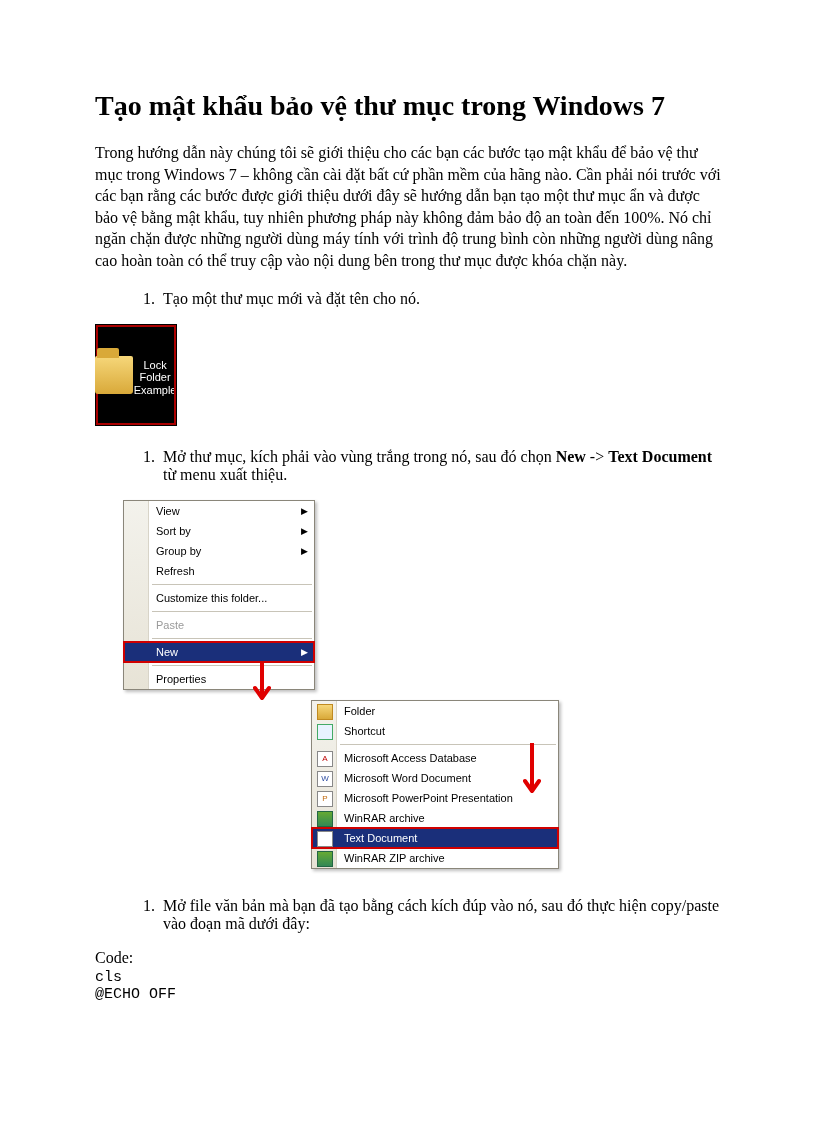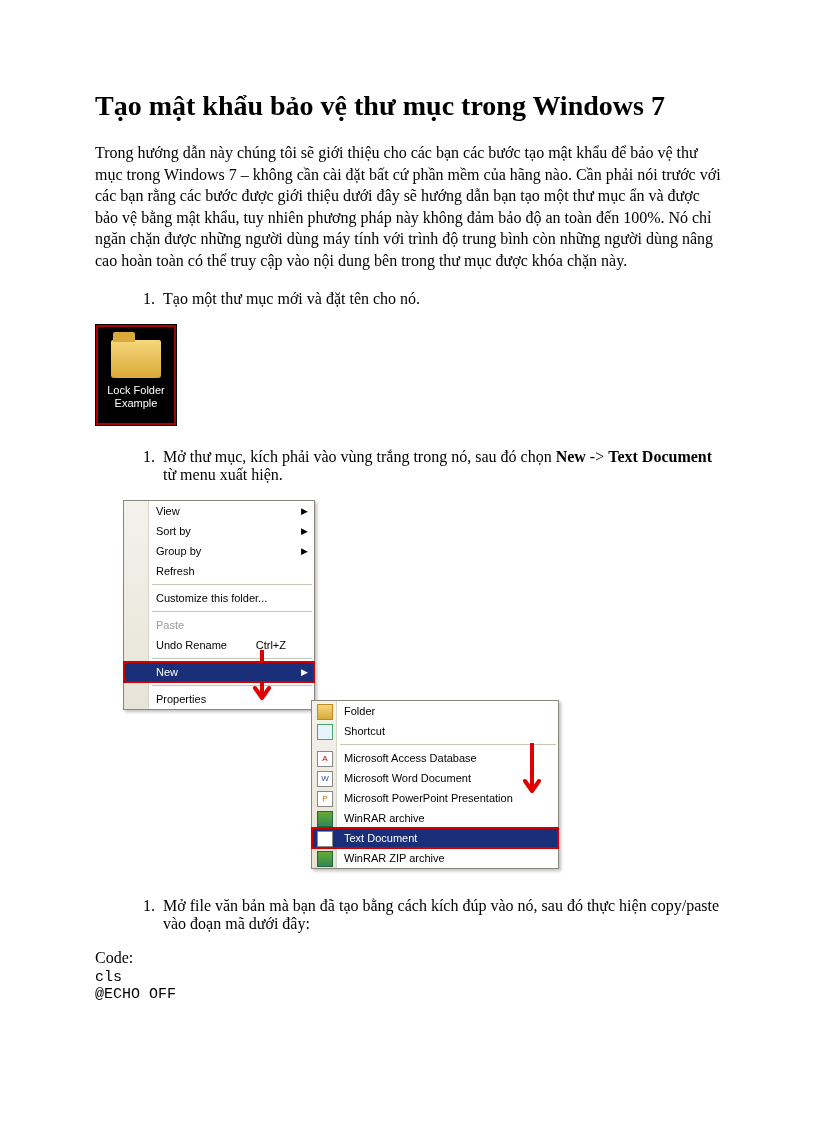--- a/index.html
+++ b/index.html
@@ -30,21 +30,20 @@
   ol.step li {
     padding-left: 4px;
   }
 
   
   .folder-fig {
     width: 82px;
     height: 102px;
     background: #000;
     display: flex;
-    flex-direction: column;
     align-items: center;
     justify-content: center;
     margin: 6px 0 22px 0;
     outline: 2px solid #a00;
     outline-offset: -3px;
   }
   .folder-shape {
     width: 50px;
     height: 38px;
     background: linear-gradient(#f6d77a,#d9a939);
@@ -175,21 +174,21 @@
   <div class="folder-fig">
     <div class="folder-shape"></div>
     <div class="folder-label">
       <span>Lock Folder</span><br>
       <span>Example</span>
     </div>
   </div>
 
   <ol class="step">
     <li>
-      <span>Mở thư mục, kích phải vào vùng trắng trong nó, sau đó chọn </span><b>New</b><span> -&gt; </span><b>Text Document</b><span> từ menu xuất hiện.</span>
+      <span>Mở thư mục, kích phải vào vùng trắng trong nó, sau đó chọn </span><b>New</b><span> -&gt; </span><b>Text Document</b><span> từ menu xuất thiệu.</span>
     </li>
   </ol>
 
   <div class="menus">
 
     <div class="ctxmenu main">
       <div class="iconcol"></div>
       <div class="mi">
         <span>View</span><span class="arrow">▶</span>
       </div>
@@ -202,24 +201,20 @@
       <div class="mi">
         <span>Refresh</span>
       </div>
       <div class="sep"></div>
       <div class="mi">
         <span>Customize this folder...</span>
       </div>
       <div class="sep"></div>
       <div class="mi disabled">
         <span>Paste</span>
-      </div>
-      <div class="mi">
-        <span>Undo Rename</span>
-        <span class="shortcut">Ctrl+Z</span>
       </div>
       <div class="sep"></div>
       <div class="mi selected">
         <span>New</span><span class="arrow">▶</span>
       </div>
       <div class="sep"></div>
       <div class="mi">
         <span>Properties</span>
       </div>
     </div>

